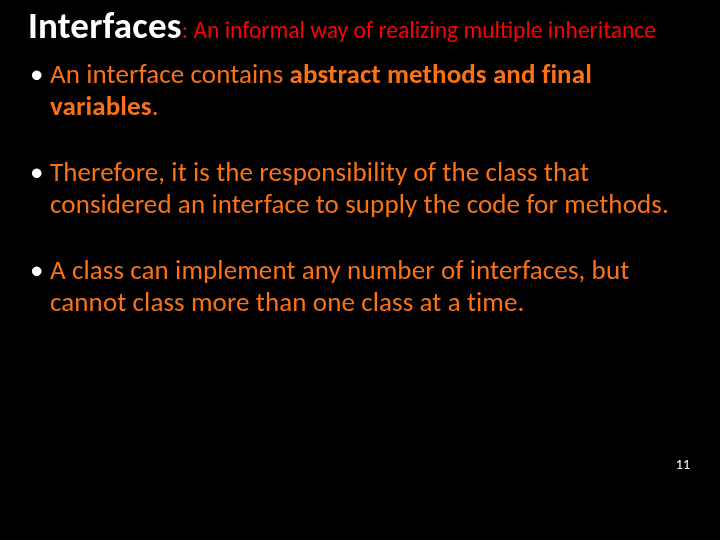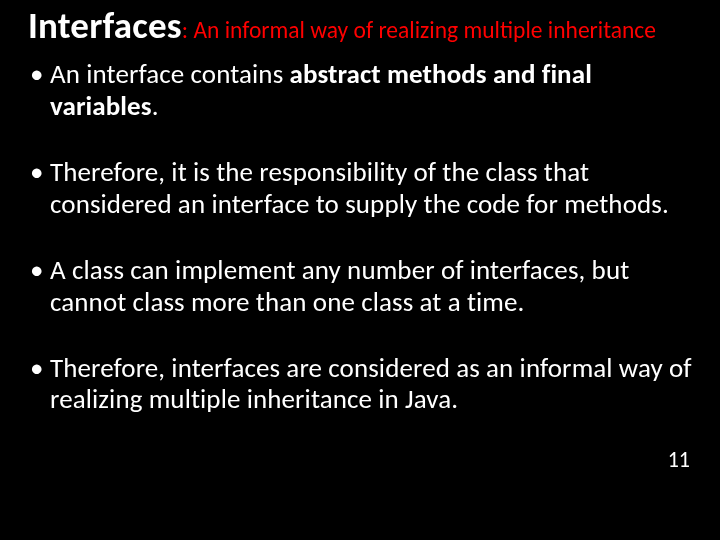--- a/index.html
+++ b/index.html
@@ -36,39 +36,39 @@
   }
   ul.body {
     list-style: none;
     margin: 0;
     padding: 0;
   }
   ul.body > li {
     position: relative;
     font-size: 27px;
     line-height: 1.18;
-    color: #ffffff;
+    color: #f97316;
     padding-left: 22px;
     margin-bottom: 34px;
     letter-spacing: 0.1px;
   }
   ul.body > li::before {
     content: "•";
     position: absolute;
     left: 2px;
     top: 0;
     font-size: 27px;
     color: #fff;
   }
   .b { font-weight: 700; }
   .pagenum {
     position: absolute;
     right: 30px;
     bottom: 18px;
-    font-size: 22px;
+    font-size: 14px;
     color: #fff;
   }
 </style>
 </head>
 <body>
 
 <div class="slide">
 
   <div class="title-row">
     <span class="title-main">Interfaces</span><span class="title-sub">: </span><span class="title-sub">An informal way of realizing multiple inheritance</span>
@@ -77,19 +77,16 @@
   <ul class="body">
     <li>
       <span>An interface contains </span><span class="b">abstract methods and final variables</span><span>.</span>
     </li>
     <li>
       <span>Therefore, it is the responsibility of the class that considered an interface to supply the code for methods.</span><span class="b"></span><span></span>
     </li>
     <li>
       <span>A class can implement any number of interfaces, but cannot class more than one class at a time.</span><span class="b"></span><span></span>
     </li>
-    <li>
-      <span>Therefore, interfaces are considered as an informal way of realizing multiple inheritance in Java.</span><span class="b"></span><span></span>
-    </li>
   </ul>
 
   <div class="pagenum">11</div>
 </div>
 
 </body></html>

